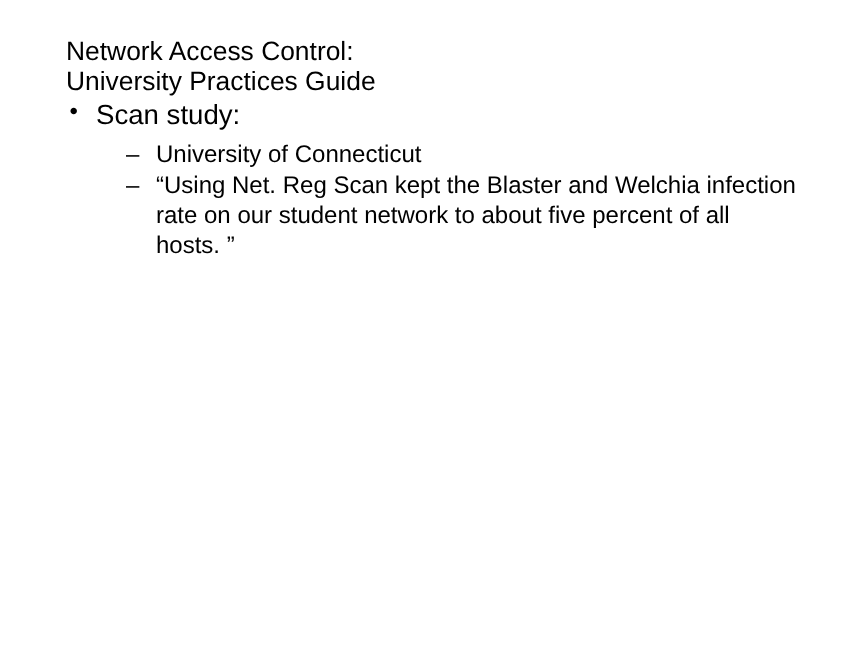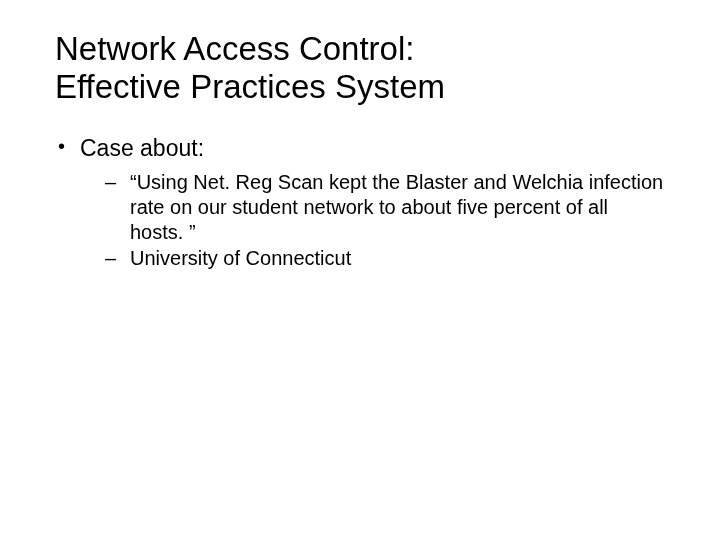--- a/index.html
+++ b/index.html
@@ -9,24 +9,23 @@
     }
     body {
       width: 720px;
       height: 540px;
       background: #ffffff;
       font-family: Arial, Helvetica, sans-serif;
       color: #000000;
       padding: 30px 55px 30px 55px;
     }
     .title {
-      font-size: 33px;
+      font-size: 22px;
       font-weight: normal;
       line-height: 1.15;
-      margin-bottom: 28px;
     }
     .bullets {
       list-style: none;
     }
     .bullets > li {
       font-size: 23px;
       line-height: 1.22;
       padding-left: 25px;
       position: relative;
       margin-bottom: 2px;
@@ -54,28 +53,28 @@
       position: absolute;
       left: 25px;
       top: 0;
     }
   </style>
 </head>
 <body>
 
 <div class="title">
   <span>Network Access Control:</span><br>
-  <span>Effective Practices System</span>
+  <span>University Practices Guide</span>
 </div>
 
 <ul class="bullets">
   <li>
-    <span>Case about:</span>
+    <span>Scan study:</span>
     <ul class="sub-bullets">
       <li>
-        <span>“Using Net. Reg Scan kept the Blaster and Welchia infection rate on our student network to about five percent of all hosts. ”</span>
+        <span>University of Connecticut</span>
       </li>
       <li>
-        <span>University of Connecticut</span>
+        <span>“Using Net. Reg Scan kept the Blaster and Welchia infection rate on our student network to about five percent of all hosts. ”</span>
       </li>
     </ul>
   </li>
 </ul>
 
 </body></html>

